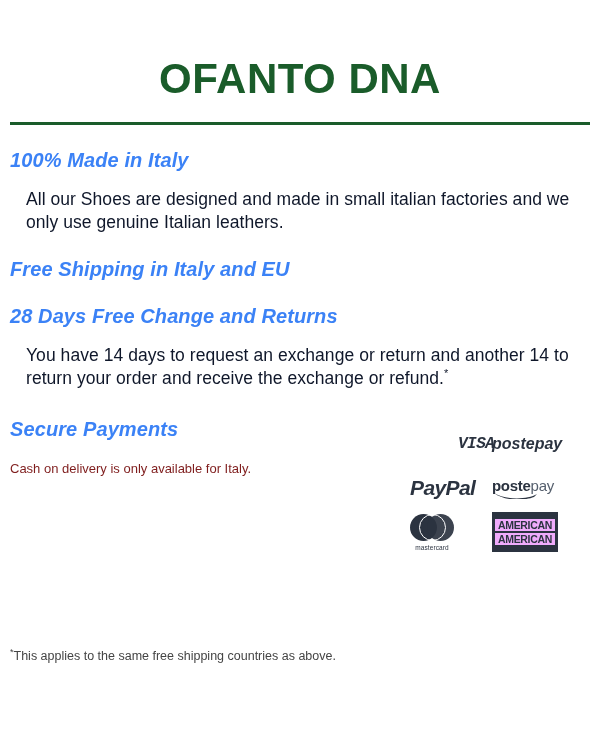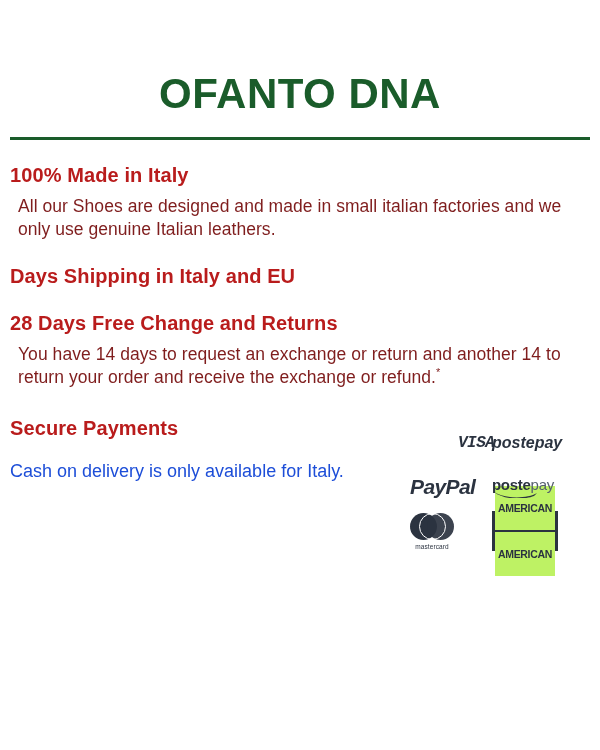--- a/index.html
+++ b/index.html
@@ -24,66 +24,67 @@
   }
   
   .title {
     text-align: center;
     color: #1a5c2a;
     font-size: 42px;
     font-weight: bold;
     letter-spacing: 0.5px;
     line-height: 1;
     padding-top: 58px;
-    margin: 15px;
+    margin: 0;
   }
   .title-rule {
     margin-top: 22px;
     height: 3px;
     background: #1a5c2a;
     width: 100%;
   }
   
   .section {
     margin-top: 24px;
   }
   .section-heading {
-    color: #b91c1c;
+    color: #3b82f6;
     font-size: 20px;
     font-weight: bold;
     line-height: 1.15;
     margin: 0 0 4px 0;
     letter-spacing: 0.1px;
+    font-style: italic;
   }
   .section-body {
     font-size: 17.5px;
     line-height: 1.32;
-    color: #7f1d1d;
-    margin: 8px;
+    color: #0f172a;
+    margin: 16px;
     letter-spacing: 0.05px;
   }
   .section-body .sup {
     font-size: 11px;
     vertical-align: super;
     line-height: 0;
   }
   
   .payments-row {
     display: flex;
     align-items: flex-start;
     justify-content: flex-start;
     margin-top: 28px;
   }
   .payments-left {
     flex: 0 0 auto;
     width: 400px;
   }
   .note {
-    font-size: 18px;
-    color: #1d4ed8;
+    font-size: 13px;
+    color: #7f1d1d;
     margin: 20px 0 6px 0;
     line-height: 1.3;
   }
   .footnote {
     position: absolute;
     left: 10px;
     top: 648px;
     font-size: 12.5px;
     color: #444444;
     line-height: 1.3;
@@ -211,47 +212,47 @@
     width: 66px;
     height: 40px;
     display: flex;
     flex-direction: column;
     align-items: center;
     justify-content: center;
     box-sizing: border-box;
   }
   .amex span {
     display: block;
-    background: #bef264;
+    background: #f0abfc;
     color: #2b3340;
     font-weight: bold;
     font-size: 10.5px;
     line-height: 12px;
     letter-spacing: -0.3px;
-    padding: 16px 2px;
+    padding: 0 2px;
     margin: 1px 0;
     text-align: center;
     width: 56px;
   }
 </style>
 </head>
 <body>
 
 <div class="page">
 
   <h1 class="title">OFANTO DNA</h1>
   <div class="title-rule"></div>
 
   <div class="section">
     <h2 class="section-heading">100% Made in Italy</h2>
     <p class="section-body">All our Shoes are designed and made in small italian factories and we only use genuine Italian leathers.</p>
   </div>
 
   <div class="section">
-    <h2 class="section-heading">Days Shipping in Italy and EU</h2>
+    <h2 class="section-heading">Free Shipping in Italy and EU</h2>
   </div>
 
   <div class="section">
     <h2 class="section-heading">28 Days Free Change and Returns</h2>
     <p class="section-body"><span>You have 14 days to request an exchange or return and another 14 to return your order and receive the exchange or refund.</span><span class="sup">*</span></p>
   </div>
 
   <div class="payments-row">
     <div class="payments-left">
       <h2 class="section-heading">Secure Payments</h2>
@@ -297,14 +298,15 @@
           <span class="amex">
             <span>AMERICAN</span>
             <span>AMERICAN</span>
           </span>
         </div>
       </div>
 
     </div>
   </div>
 
+  <div class="footnote"><span class="sup">*</span><span>This applies to the same free shipping countries as above.</span></div>
 
 </div>
 
 </body></html>

